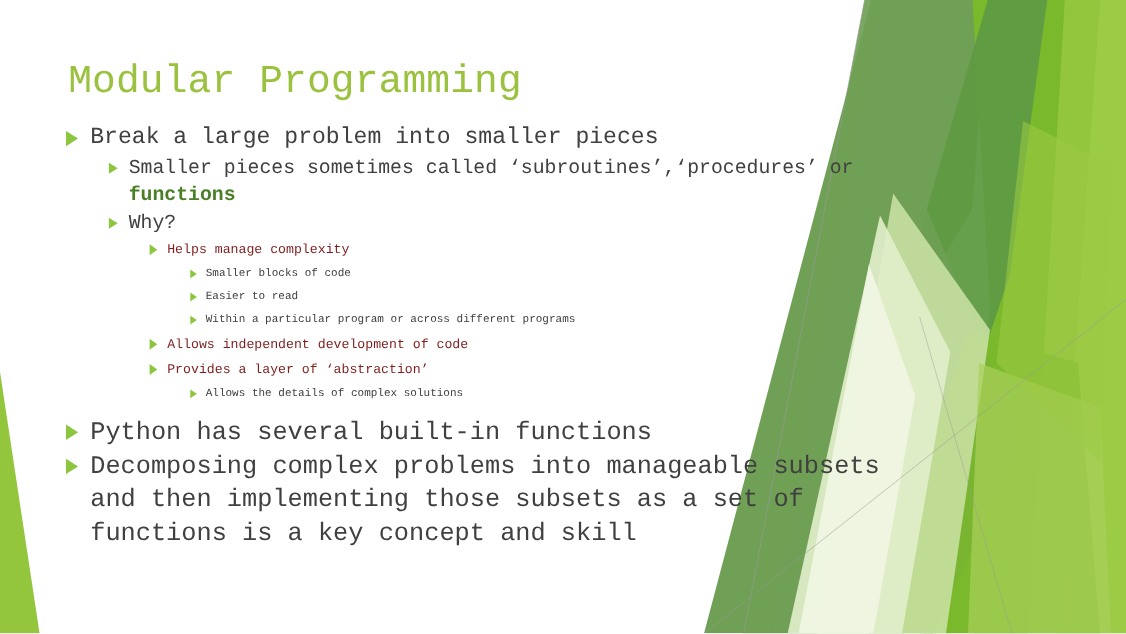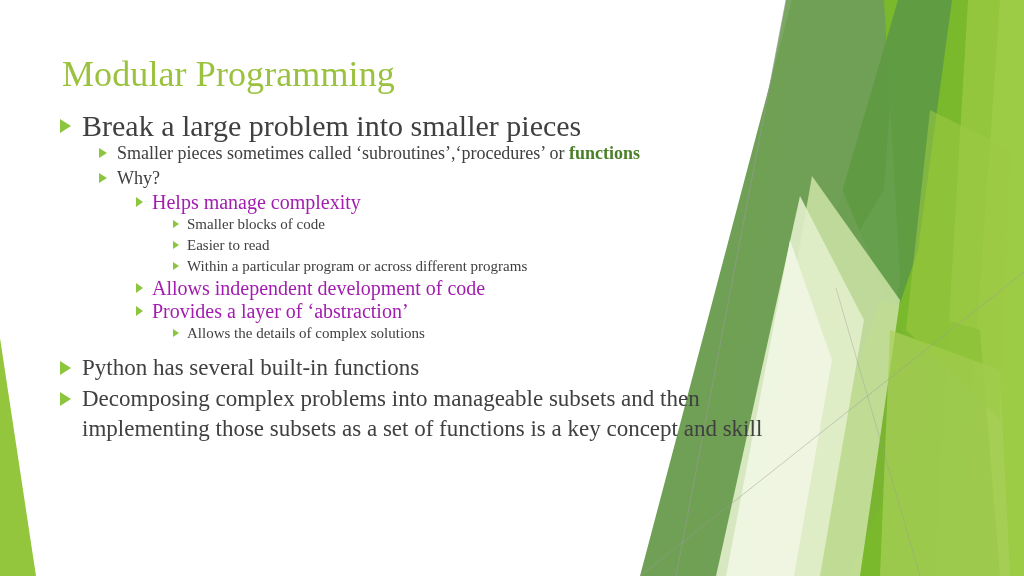--- a/index.html
+++ b/index.html
@@ -6,21 +6,21 @@
     margin: 0;
     padding: 0;
     background: #ffffff;
   }
   #slide {
     position: relative;
     width: 1024px;
     height: 576px;
     background: #ffffff;
     overflow: hidden;
-    font-family: Liberation Serif, serif;
+    font-family: Liberation Mono, monospace;
   }
   #bg-deco {
     position: absolute;
     top: 0; left: 0;
     width: 1024px;
     height: 576px;
     pointer-events: none;
   }
   #content {
     position: absolute;
@@ -67,21 +67,21 @@
     height: 0;
     border-style: solid;
   }
   .txt {
     flex: 1 1 auto;
   }
 
   
   .lvl1 { margin-left: 0px; margin-bottom: 0px; }
   .lvl1 .txt {
-    font-size: 30px;
+    font-size: 21px;
     line-height: 30px;
     color: #404040;
   }
   .lvl1 .tri { width: 22px; }
   .lvl1 .tri::before {
     border-width: 7px 0 7px 11px;
     border-color: transparent transparent transparent #8cc63e;
     margin-top: 8px;
   }
 
@@ -95,35 +95,35 @@
   .lvl2 .tri { width: 18px; }
   .lvl2 .tri::before {
     border-width: 5.5px 0 5.5px 8.5px;
     border-color: transparent transparent transparent #8cc63e;
     margin-top: 7px;
   }
 
   
   .lvl3 { margin-left: 76px; }
   .lvl3 .txt {
-    font-size: 20px;
+    font-size: 12px;
     line-height: 23px;
-    color: #a21caf;
+    color: #7f1d1d;
   }
   .lvl3 .tri { width: 16px; }
   .lvl3 .tri::before {
     border-width: 5px 0 5px 7.5px;
     border-color: transparent transparent transparent #8cc63e;
     margin-top: 6px;
   }
 
   
   .lvl4 { margin-left: 113px; }
   .lvl4 .txt {
-    font-size: 15px;
+    font-size: 10px;
     line-height: 21px;
     color: #404040;
   }
   .lvl4 .tri { width: 14px; }
   .lvl4 .tri::before {
     border-width: 4px 0 4px 6px;
     border-color: transparent transparent transparent #8cc63e;
     margin-top: 6px;
   }
 

